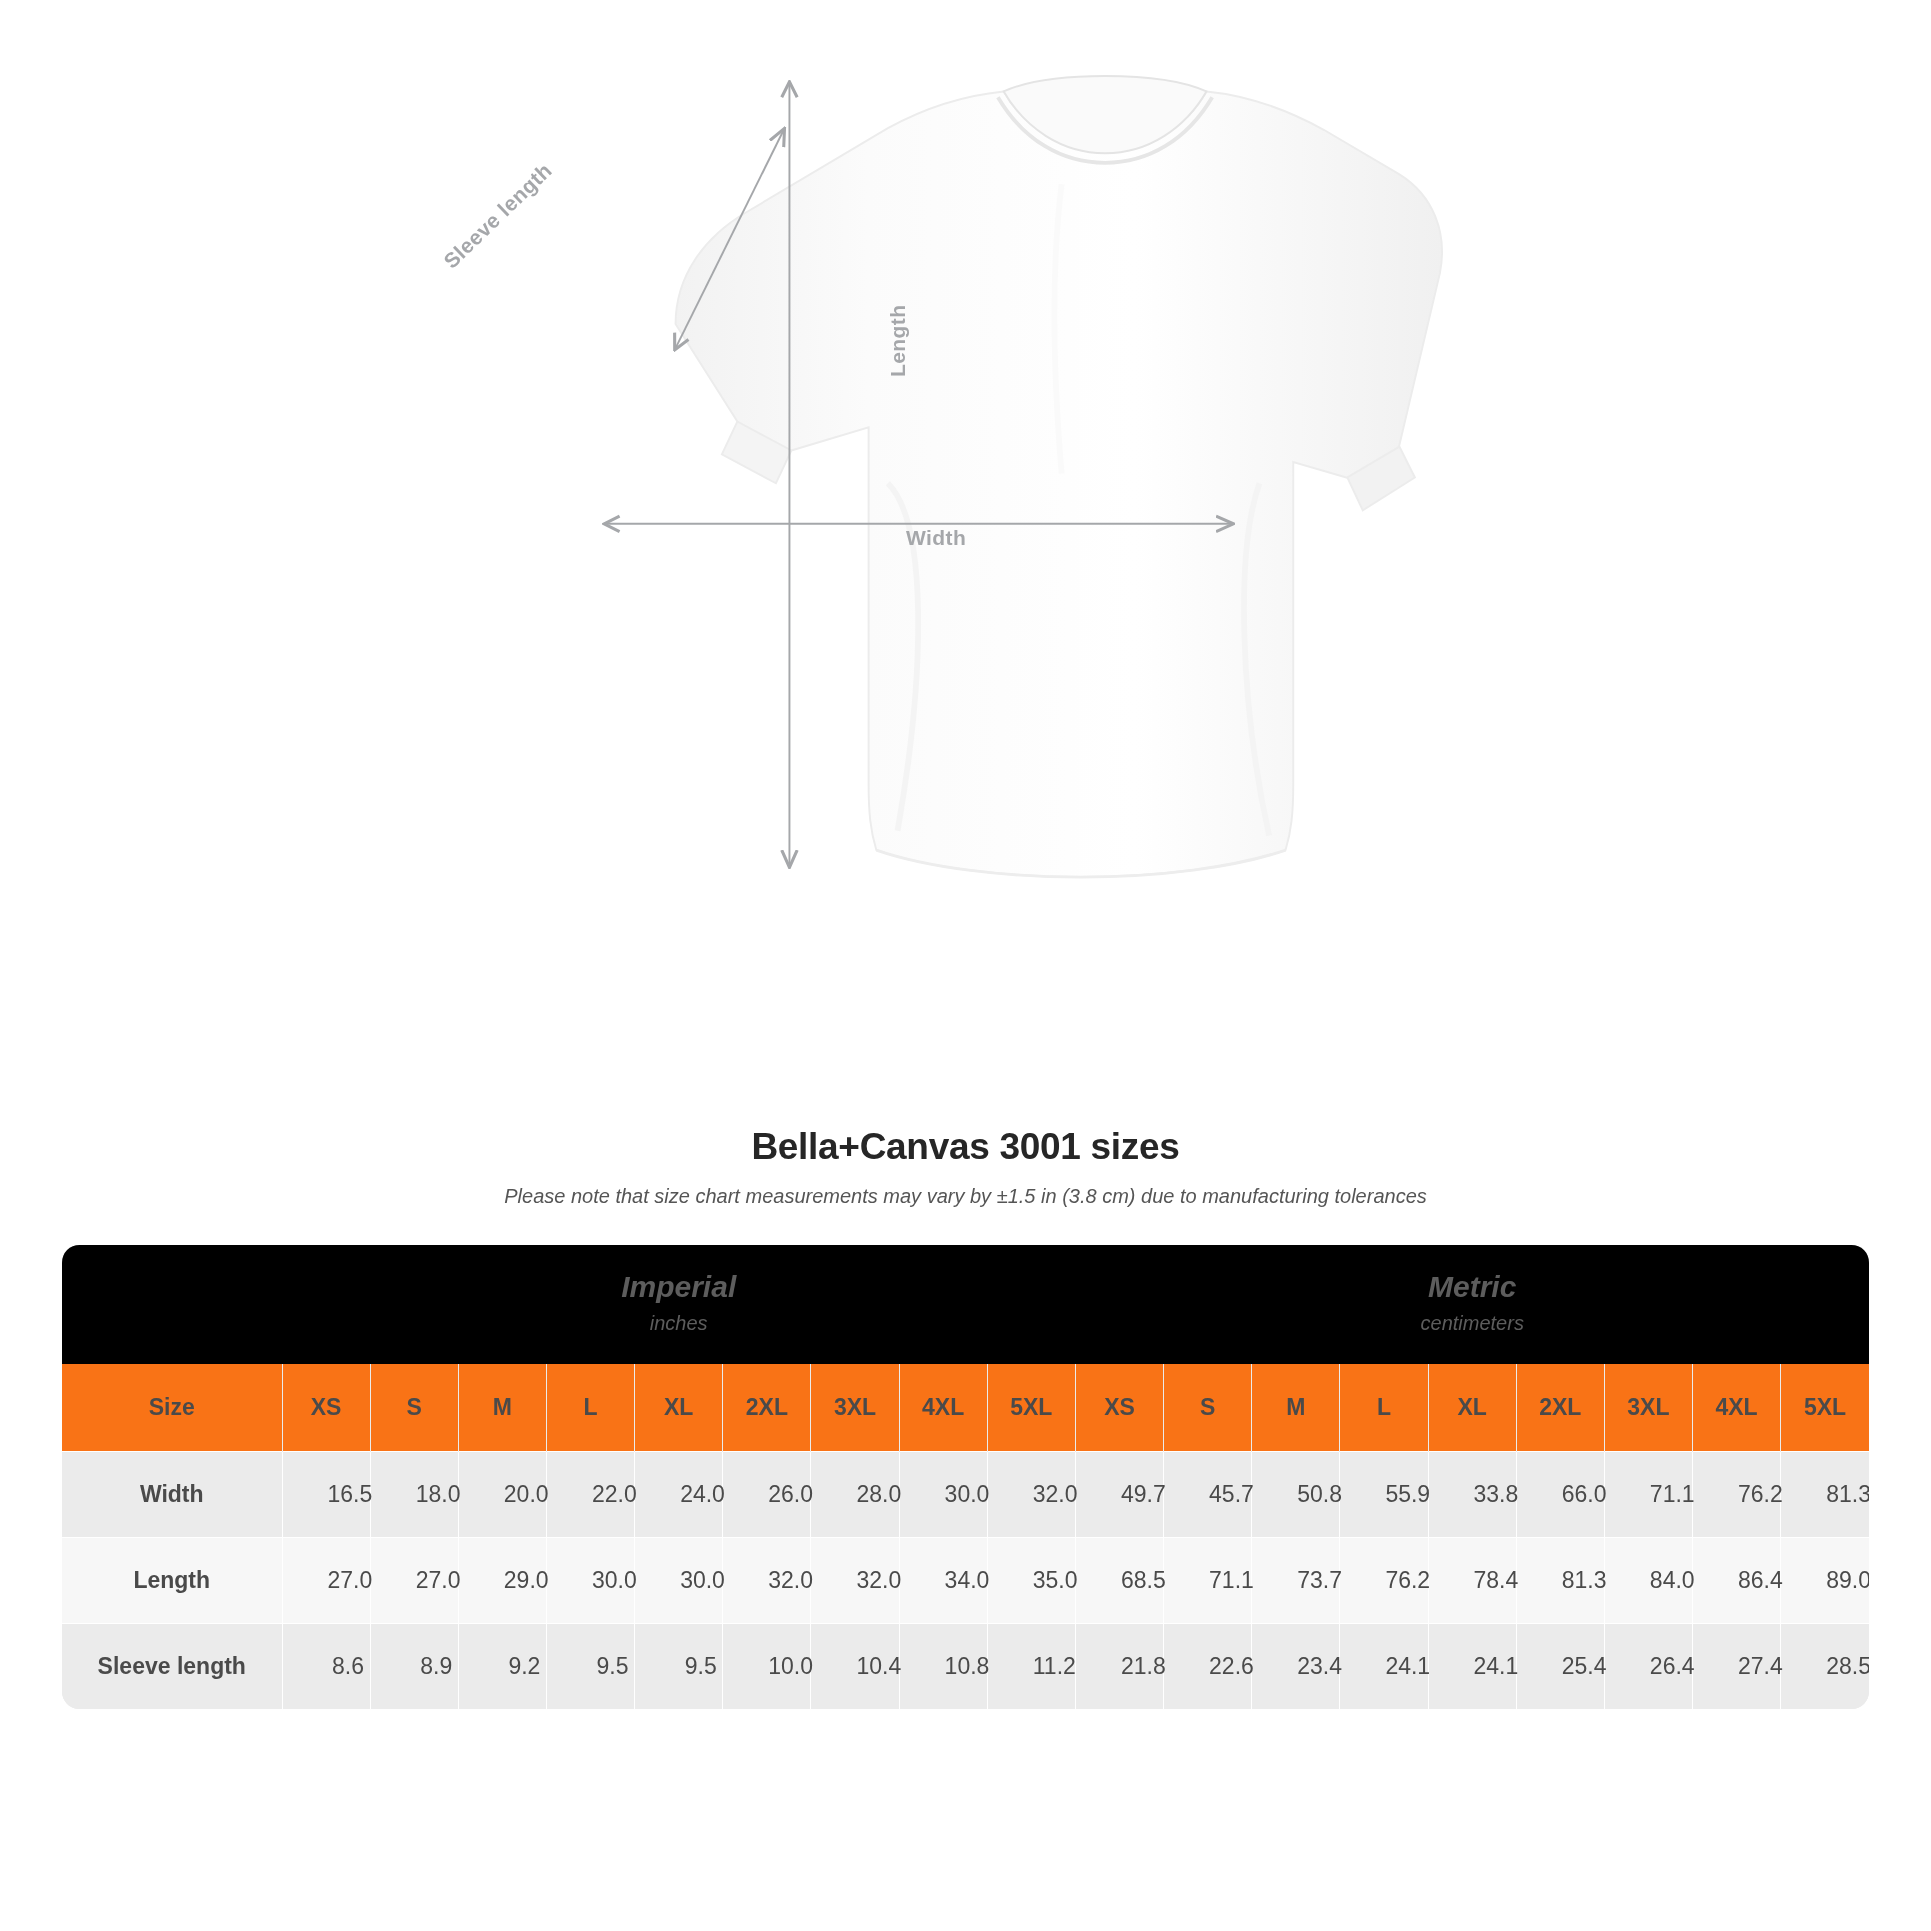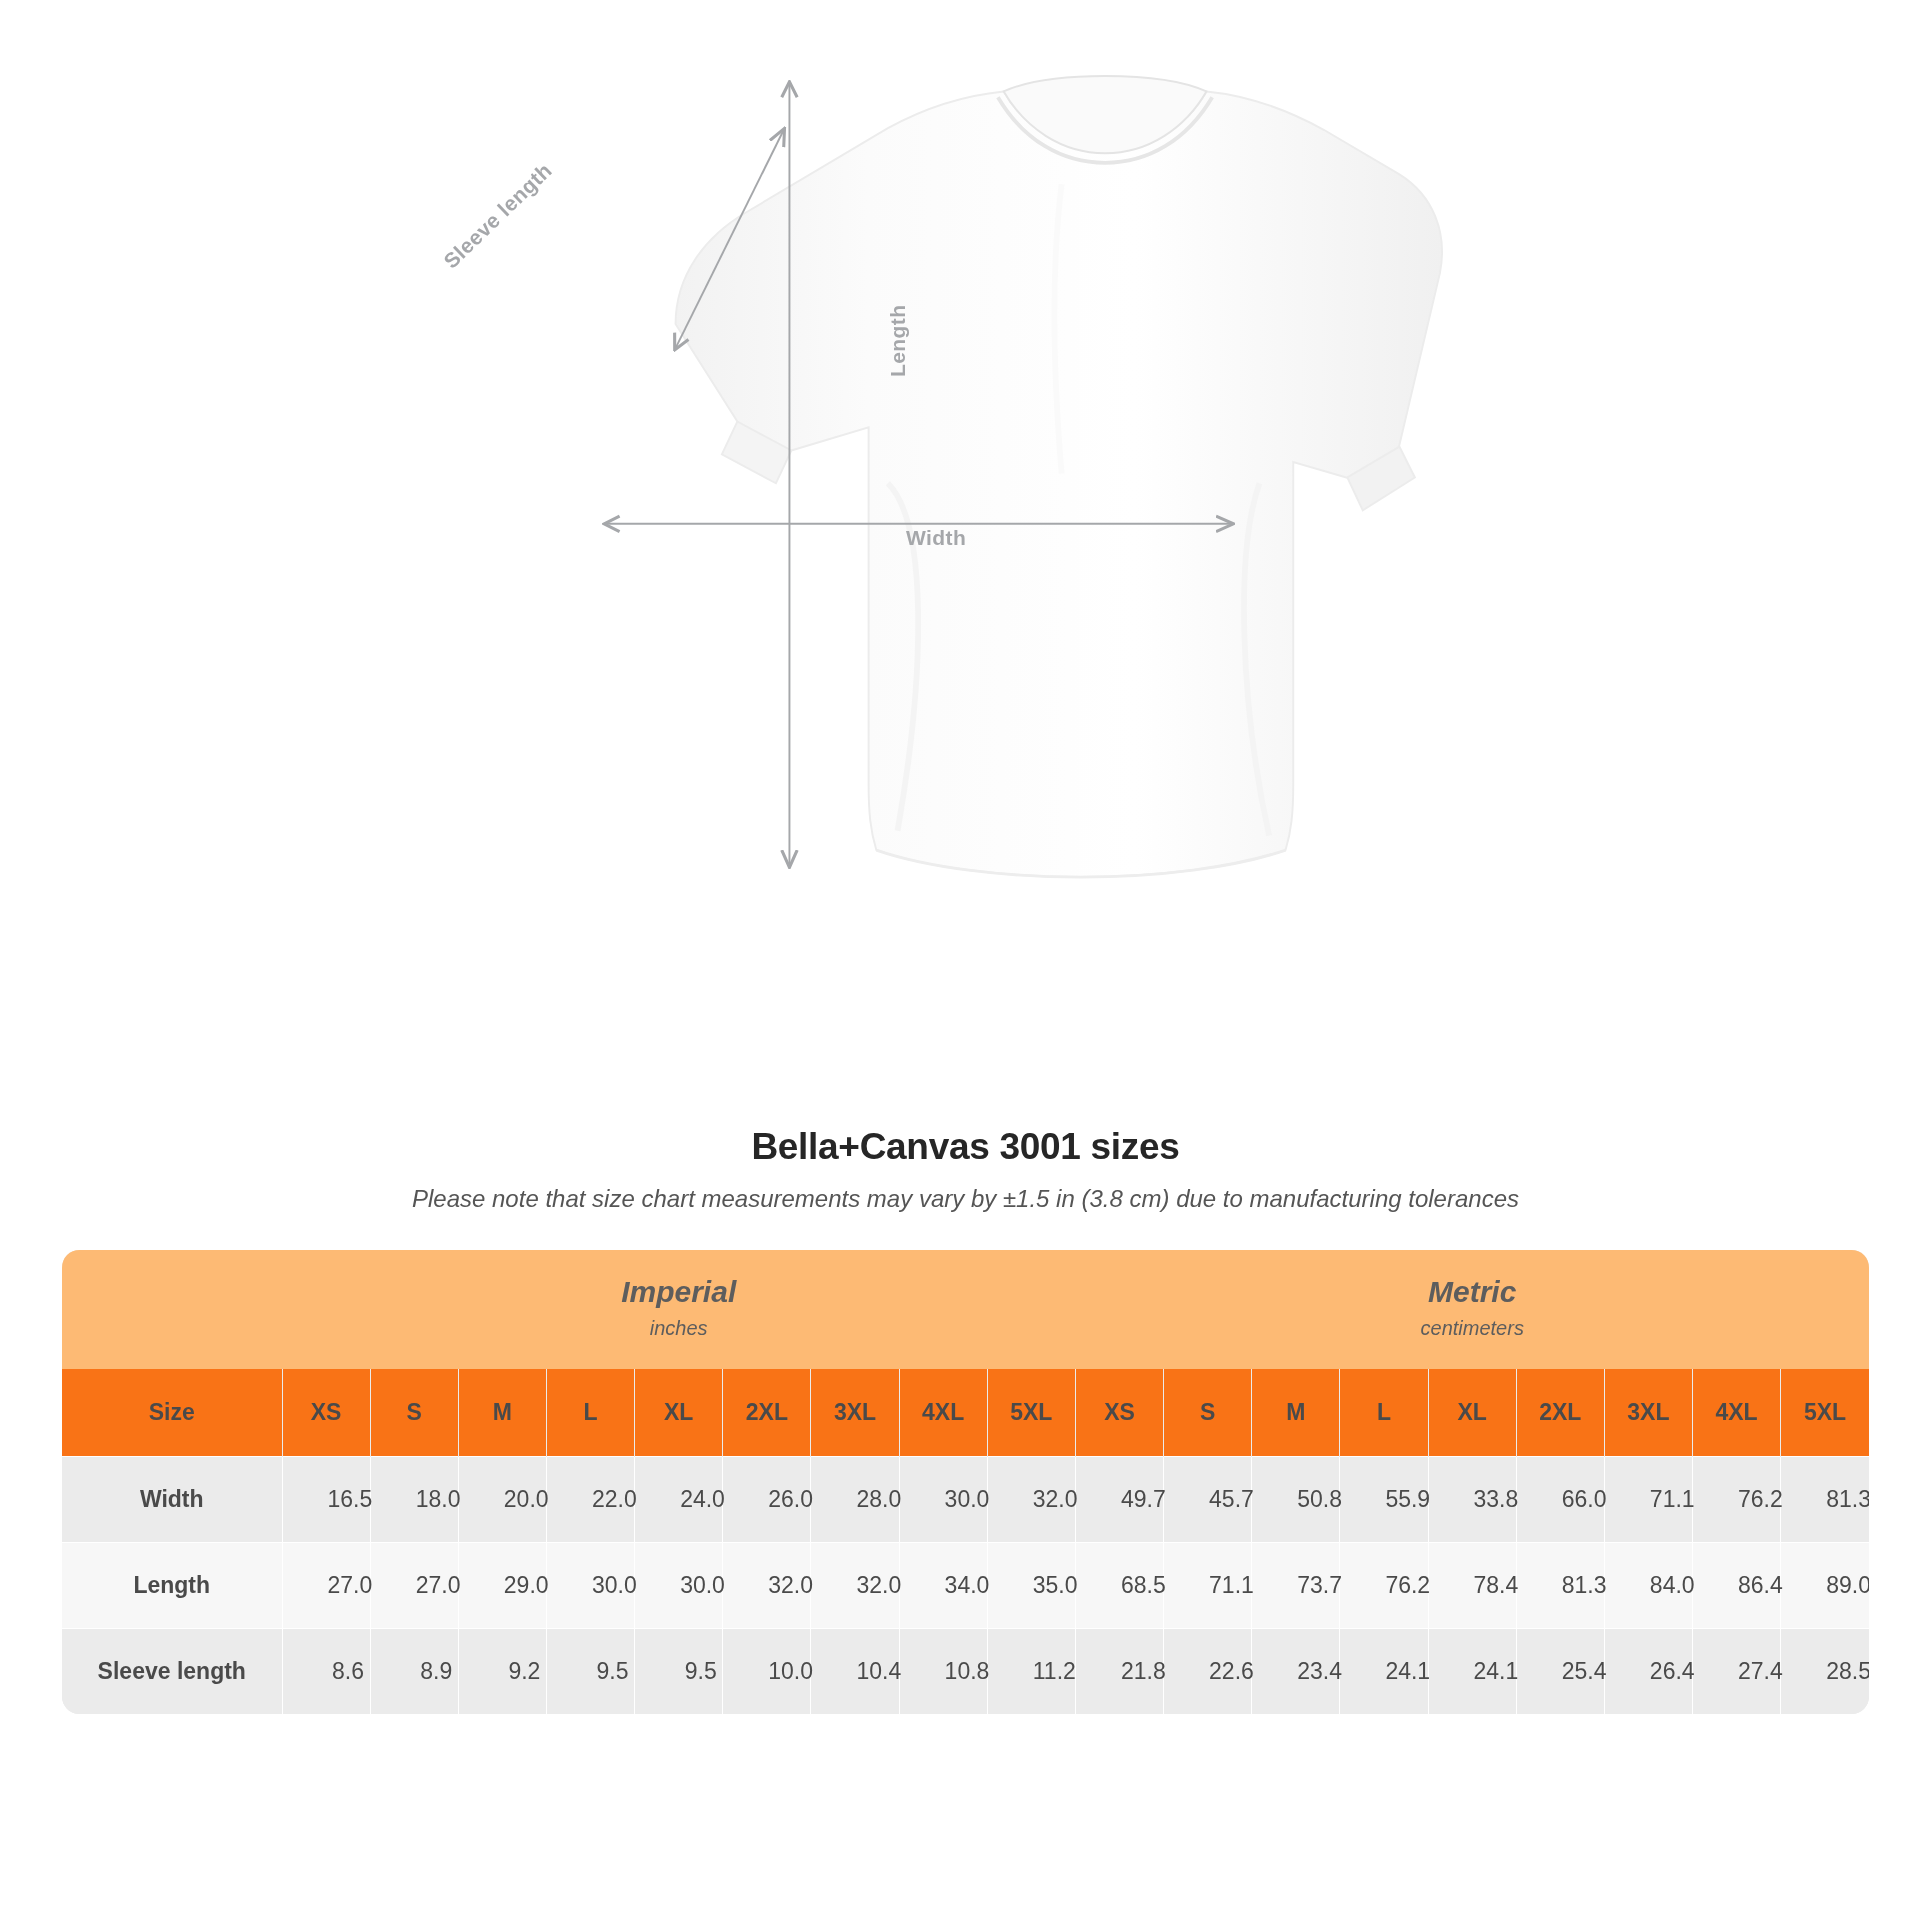--- a/index.html
+++ b/index.html
@@ -76,21 +76,21 @@
     text-align: center;
     margin-top: 25px;
   }
   .chart-title {
     font-size: 37px;
     font-weight: bold;
     color: #262626;
     letter-spacing: -0.3px;
   }
   .chart-note {
-    font-size: 24px;
+    font-size: 20px;
     font-style: italic;
     color: #555555;
     margin-top: 17.4px;
   }
 
   
   .table-wrap {
     margin: 37px 62px 0 62px;
     width: 1807px;
     border-radius: 17.4px;
@@ -105,21 +105,21 @@
   table.size-table th,
   table.size-table td {
     text-align: center;
     vertical-align: middle;
     font-size: 23px;
     color: #4a4a4a;
   }
   .col-first { width: 220px; }
   .unit-head-cell {
     padding: 25px 0 29px 0;
-    background: #fdba74;
+    background: #000000;
     border: none;
     margin-top: 39px;
   }
   .unit-name {
     font-size: 30px;
     font-style: italic;
     font-weight: bold;
     color: #5d5d5d;
   }
   .unit-sub {

